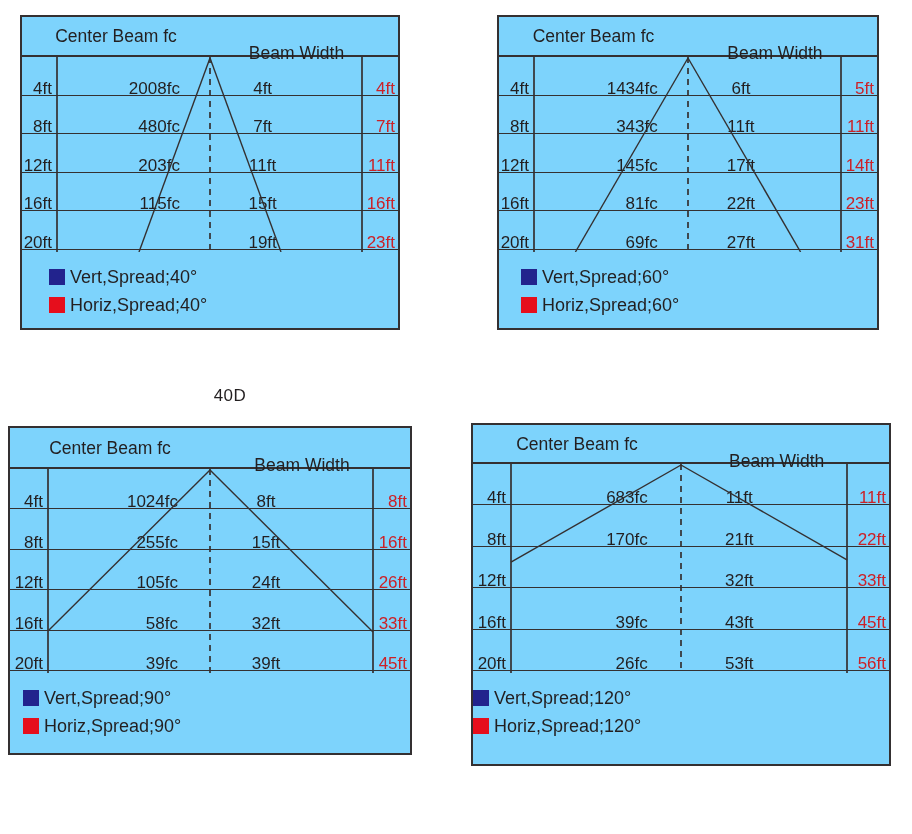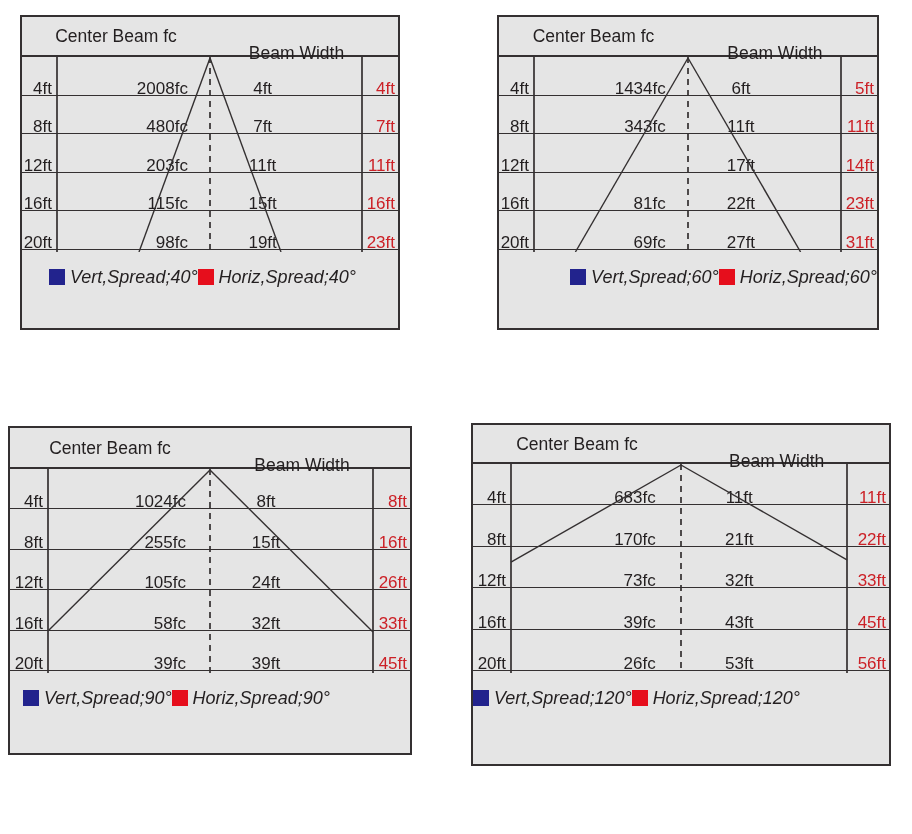--- a/index.html
+++ b/index.html
@@ -4,41 +4,41 @@
 <style>
   html,body{margin:0;padding:0;background:#fff;}
   #canvas{
     position:relative;width:912px;height:834px;background:var(--bg,#fff);
     font-family:"Liberation Sans","DejaVu Sans",sans-serif;color:var(--text,#231f20);
     overflow:hidden;
   }
   .chart{position:absolute;}
   .box{
     box-sizing:border-box;border:2px solid var(--line,#343031);
-    display:flex;flex-direction:column;background:#e5e5e5;
+    display:flex;flex-direction:column;background:#7dd3fc;
   }
   .hdr{position:relative;flex:none;border-bottom:2px solid var(--line,#343031);}
   .hdr span{
     position:absolute;top:50%;transform:translate(-50%,-50%);
     font-size:17.5px;white-space:nowrap;
   }
   .h1{left:25%;}
   .h2{left:73%;margin-top:17px;}
   .rows{position:relative;flex:1;display:flex;flex-direction:column;}
   .row{position:relative;flex:1;border-bottom:1.6px solid var(--line,#343031);}
   .cell{position:absolute;bottom:-4px;font-size:17px;white-space:nowrap;z-index:1;}
   .dist{left:0;width:calc(var(--L,35px) - 5px);text-align:right;}
-  .fc{left:8px;width:42%;text-align:right;}
+  .fc{left:0;width:42%;text-align:right;}
   .bw{left:56%;width:16%;text-align:center;}
   .redv{right:3px;color:var(--red,#cc2127);}
   svg.overlay{position:absolute;left:0;top:0;z-index:2;pointer-events:none;}
   svg.overlay .grid{stroke:var(--line,#343031);stroke-width:1.7;}
   svg.overlay .dash{stroke:var(--line,#343031);stroke-width:1.7;stroke-dasharray:6 5;}
   svg.overlay .beam{stroke:var(--line,#343031);stroke-width:1.4;}
-  .legend{flex:none;display:flex;flex-direction:row;padding-top:13px;box-sizing:border-box;font-style:italic;}
+  .legend{flex:none;display:flex;flex-direction:column;padding-top:13px;box-sizing:border-box;}
   .leg-item{display:flex;align-items:center;height:28px;}
   .swatch{width:16px;height:16px;flex:none;margin-right:5px;}
   .sw-blue{background:var(--legblue,#22238d);}
   .sw-red{background:var(--legred,#e60e1c);}
   .leg-label{font-size:18px;white-space:nowrap;}
   .caption{position:absolute;text-align:center;font-size:17px;letter-spacing:0.5px;}
 </style>
 </head>
 <body>
 
@@ -82,36 +82,36 @@
 
     <div class="row">
       <span class="cell dist">16ft</span>
       <span class="cell fc">115fc</span>
       <span class="cell bw">15ft</span>
       <span class="cell redv">16ft</span>
     </div>
 
     <div class="row">
       <span class="cell dist">20ft</span>
-      <span class="cell fc">98fc</span>
       <span class="cell bw">19ft</span>
       <span class="cell redv">23ft</span>
     </div>
   </div>
         <div class="legend" style="height: 78px; padding-left: 27px;">
           <div class="leg-item">
             <span class="swatch sw-blue"></span>
             <span class="leg-label">Vert,Spread;40°</span>
           </div>
           <div class="leg-item">
             <span class="swatch sw-red"></span>
             <span class="leg-label">Horiz,Spread;40°</span>
           </div>
         </div>
       </div>
+      <div class="caption" style="left: 20px; top: 371px; width: 380px;">40D</div>
     </section>
 
     <section class="chart" style="left: 497px; top: 15px; width: 382px; --L: 35px;">
       <div class="box" style="width: 382px; height: 315px;">
         <div class="hdr" style="height: 38px;">
           <span class="h1">Center Beam fc</span>
           <span class="h2">Beam Width</span>
         </div>
         <div class="rows">
           <svg class="overlay" viewBox="0 0 378 195" width="378" height="195">
@@ -131,39 +131,40 @@
 
     <div class="row">
       <span class="cell dist">8ft</span>
       <span class="cell fc">343fc</span>
       <span class="cell bw">11ft</span>
       <span class="cell redv">11ft</span>
     </div>
 
     <div class="row">
       <span class="cell dist">12ft</span>
+      <span class="cell fc">145fc</span>
       <span class="cell bw">17ft</span>
       <span class="cell redv">14ft</span>
     </div>
 
     <div class="row">
       <span class="cell dist">16ft</span>
       <span class="cell fc">81fc</span>
       <span class="cell bw">22ft</span>
       <span class="cell redv">23ft</span>
     </div>
 
     <div class="row">
       <span class="cell dist">20ft</span>
       <span class="cell fc">69fc</span>
       <span class="cell bw">27ft</span>
       <span class="cell redv">31ft</span>
     </div>
   </div>
-        <div class="legend" style="height: 78px; padding-left: 28px; justify-content: flex-end;">
+        <div class="legend" style="height: 78px; padding-left: 22px;">
           <div class="leg-item">
             <span class="swatch sw-blue"></span>
             <span class="leg-label">Vert,Spread;60°</span>
           </div>
           <div class="leg-item">
             <span class="swatch sw-red"></span>
             <span class="leg-label">Horiz,Spread;60°</span>
           </div>
         </div>
       </div>
@@ -258,21 +259,20 @@
 
     <div class="row">
       <span class="cell dist">8ft</span>
       <span class="cell fc">170fc</span>
       <span class="cell bw">21ft</span>
       <span class="cell redv">22ft</span>
     </div>
 
     <div class="row">
       <span class="cell dist">12ft</span>
-      <span class="cell fc">73fc</span>
       <span class="cell bw">32ft</span>
       <span class="cell redv">33ft</span>
     </div>
 
     <div class="row">
       <span class="cell dist">16ft</span>
       <span class="cell fc">39fc</span>
       <span class="cell bw">43ft</span>
       <span class="cell redv">45ft</span>
     </div>

